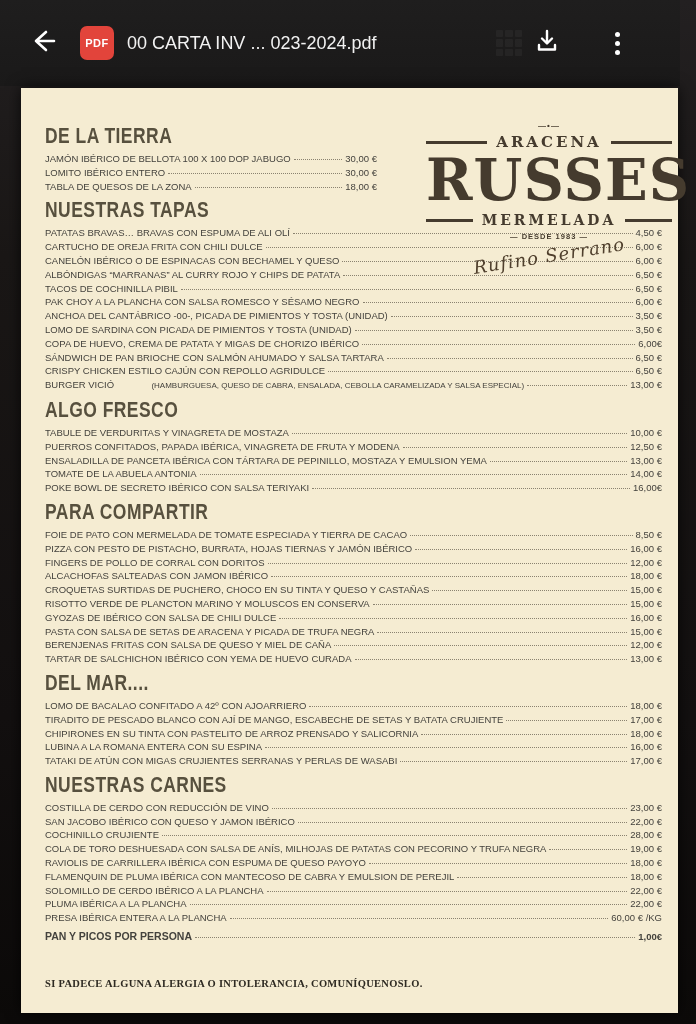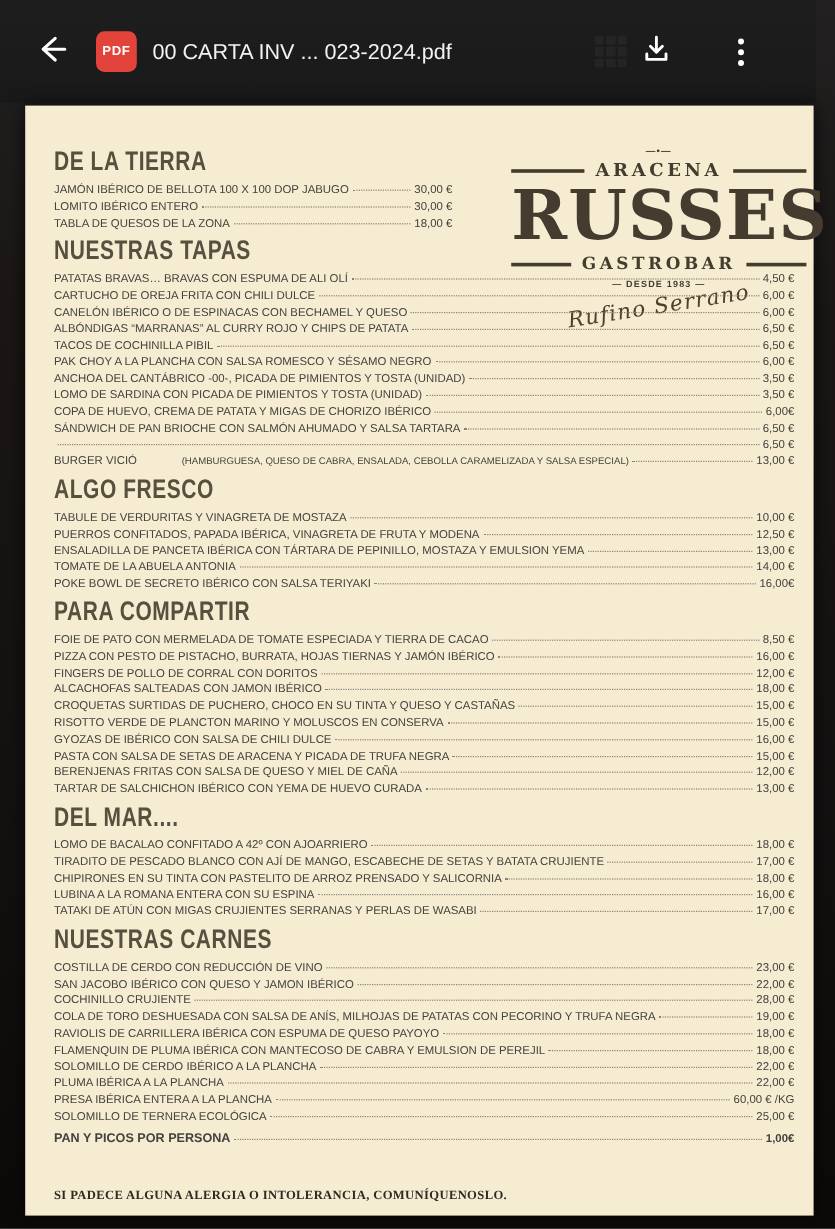--- a/index.html
+++ b/index.html
@@ -115,21 +115,21 @@
   <div class="logo">
     <div class="orn">—•—</div>
     <div class="lineword">
       <span class="bar"></span>
         <span class="w">ARACENA</span>
         <span class="bar"></span>
     </div>
     <div class="russes">RUSSES</div>
     <div class="lineword">
       <span class="bar"></span>
-        <span class="w" style="font-size:14px;">GASTROBAR</span>
+        <span class="w" style="font-size:14px;">MERMELADA</span>
         <span class="bar"></span>
     </div>
     <div class="desde">— DESDE 1983 —</div>
     <div class="sign">Rufino Serrano</div>
   </div>
 
   <div id="menu-sections">
   <div class="section narrow">
     <div class="heading">DE LA TIERRA</div>
     <div class="rows">
@@ -210,20 +210,21 @@
     <span class="price">6,00€</span>
   </div>
 
   <div class="row">
     <span class="iname">SÁNDWICH DE PAN BRIOCHE CON SALMÓN AHUMADO Y SALSA TARTARA</span>
     <span class="leader"></span>
     <span class="price">6,50 €</span>
   </div>
 
   <div class="row">
+    <span class="iname">CRISPY CHICKEN ESTILO CAJÚN CON REPOLLO AGRIDULCE</span>
     <span class="leader"></span>
     <span class="price">6,50 €</span>
   </div>
 
   <div class="row">
     <span class="iname">BURGER VICIÓ</span>
             <span class="idetail">&nbsp;(HAMBURGUESA, QUESO DE CABRA, ENSALADA, CEBOLLA CARAMELIZADA  Y SALSA ESPECIAL)</span>
     <span class="leader"></span>
     <span class="price">13,00 €</span>
   </div>
@@ -416,25 +417,20 @@
     <span class="leader"></span>
     <span class="price">22,00 €</span>
   </div>
 
   <div class="row">
     <span class="iname">PRESA IBÉRICA ENTERA A LA PLANCHA</span>
     <span class="leader"></span>
     <span class="price">60,00 € /KG</span>
   </div>
 
-  <div class="row">
-    <span class="iname">SOLOMILLO DE TERNERA ECOLÓGICA</span>
-    <span class="leader"></span>
-    <span class="price">25,00 €</span>
-  </div>
 </div>
   </div>
 </div>
 
   <div class="bread" style="margin-top:5px;">
     <div class="row">
       <span class="iname">PAN Y PICOS POR PERSONA</span>
       <span class="leader"></span>
       <span class="price">1,00€</span>
     </div>

